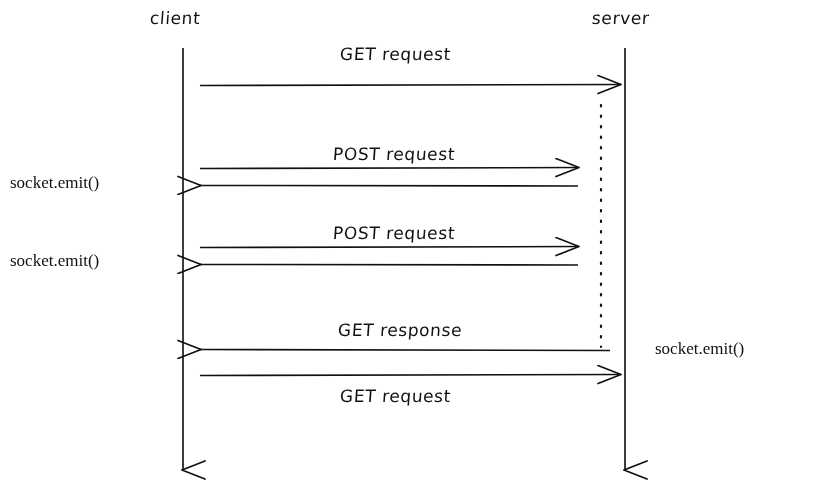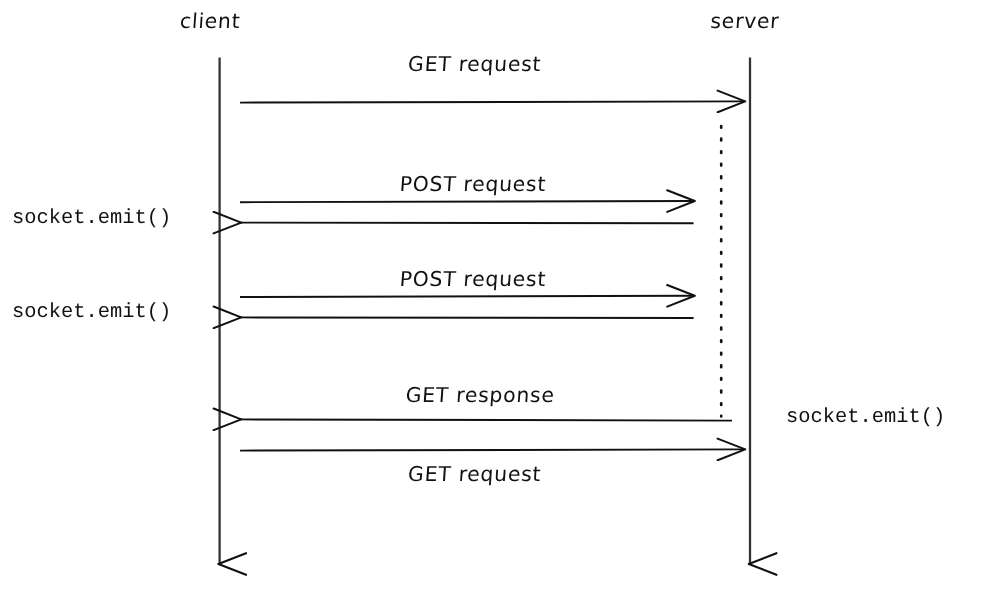--- a/index.html
+++ b/index.html
@@ -35,21 +35,21 @@
     letter-spacing: 0.6px;
     transform: skewX(-4deg);
   }
   .participant {
     font-family: "DejaVu Sans", sans-serif;
     font-size: 17px;
     letter-spacing: 0.6px;
     transform: skewX(-4deg);
   }
   .mono {
-    font-family: Liberation Mono, monospace;
+    font-family: Liberation Serif, serif;
     font-size: 17px;
     letter-spacing: 0px;
   }
 </style>
 </head>
 <body>
 
 <div id="stage">
 
   <svg class="diagram" viewBox="0 0 820 501">

